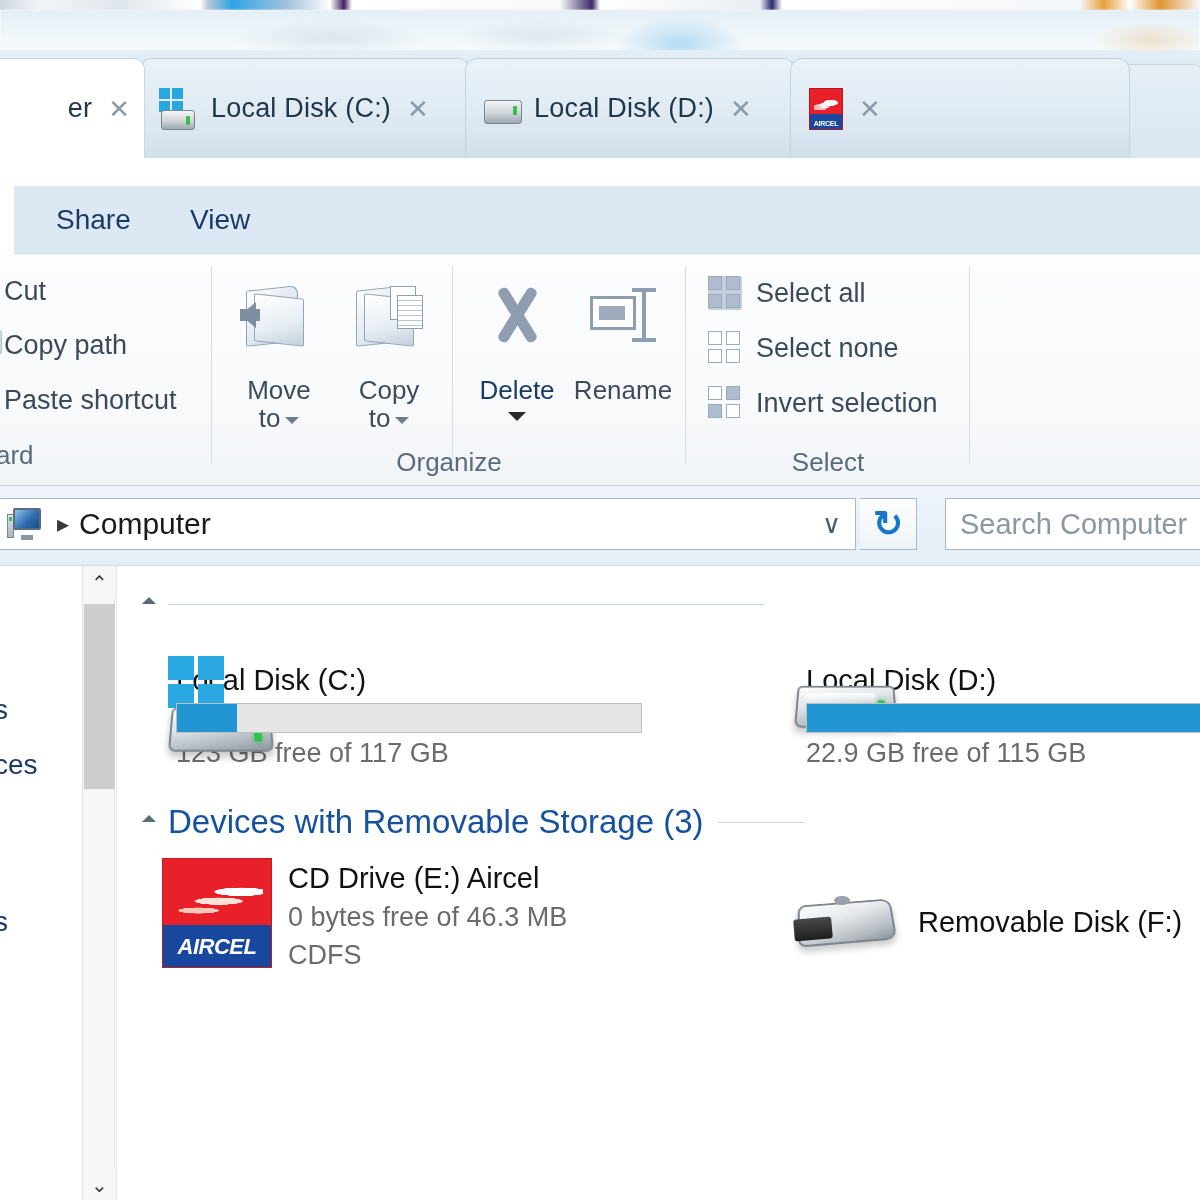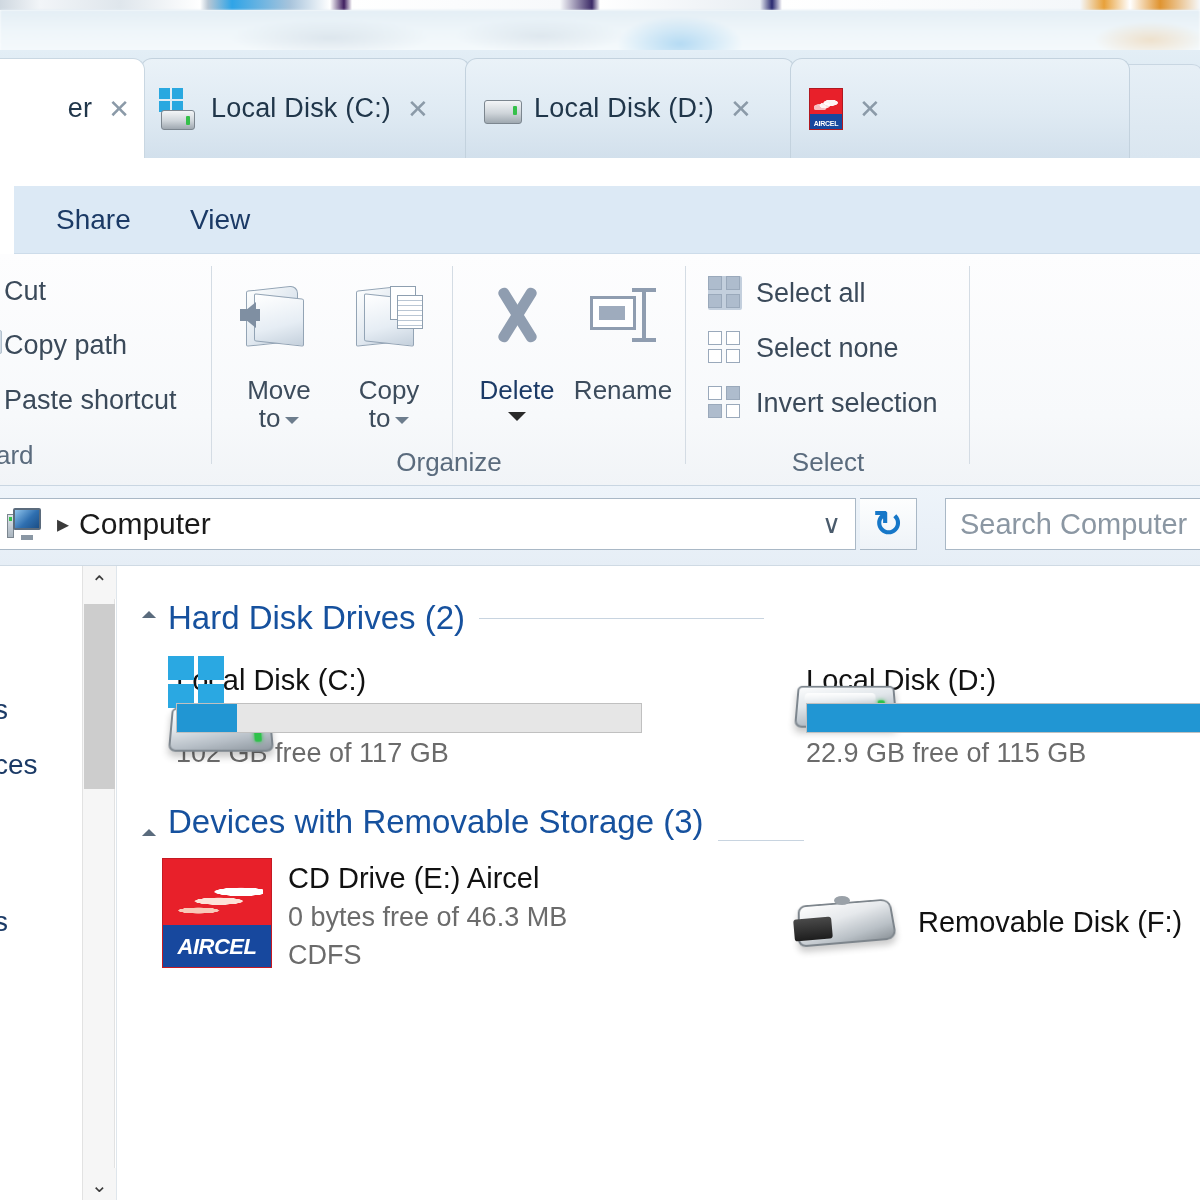--- a/index.html
+++ b/index.html
@@ -619,56 +619,55 @@
       <div class="sb-arrow up">⌃</div>
       <div class="sb-thumb"></div>
       <div class="sb-arrow down">⌄</div>
     </div>
     <div class="vsep"></div>
 
     <div class="filelist">
 
       <div class="grouphdr" style="left:27px; top:33px; width:620px;">
         <span class="tri"></span>
-        <span class="gtitle">Hard Disk Drives (2)</span>
         <span class="grule"></span>
       </div>
 
       <div class="item" style="left:45px; top:90px; width:480px;">
         <div style="display:flex; align-items:flex-start; gap:14px;">
           <span class="hddbig">
             <span class="win"></span>
               <span class="hddbox"></span>
           </span>
           <span style="padding-top:8px; width:470px;">
             <span class="iname">Local Disk (C:)</span>
             <span class="bar" style="display:block; width:466px;">
               <span class="fill" style="width:13%;"></span>
             </span>
-            <span class="isub">102 GB free of 117 GB</span>
+            <span class="isub">123 GB free of 117 GB</span>
           </span>
         </div>
       </div>
 
       <div class="item" style="left:675px; top:90px; width:420px;">
         <div style="display:flex; align-items:flex-start; gap:14px;">
           <span class="hddsolo">
             <span class="hddbox" style="left:4px; bottom:6px; width:100px; height:44px;"></span>
           </span>
           <span style="padding-top:8px; width:470px;">
             <span class="iname">Local Disk (D:)</span>
             <span class="bar" style="display:block; width:466px;">
               <span class="fill" style="width:100%;"></span>
             </span>
             <span class="isub">22.9 GB free of 115 GB</span>
           </span>
         </div>
       </div>
 
-      <div class="grouphdr" style="left:27px; top:237px; width:660px;align-items:flex-end;">
+      <div class="grouphdr" style="left:27px; top:237px; width:660px;">
         <span class="tri"></span>
         <span class="gtitle">Devices with Removable Storage (3)</span>
         <span class="grule"></span>
       </div>
 
       <div class="item" style="left:45px; top:292px; width:480px;">
         <div style="display:flex; align-items:flex-start; gap:16px;">
           <span class="aircel-big">
             <span class="swoosh"></span>
             <span class="word">AIRCEL</span>

